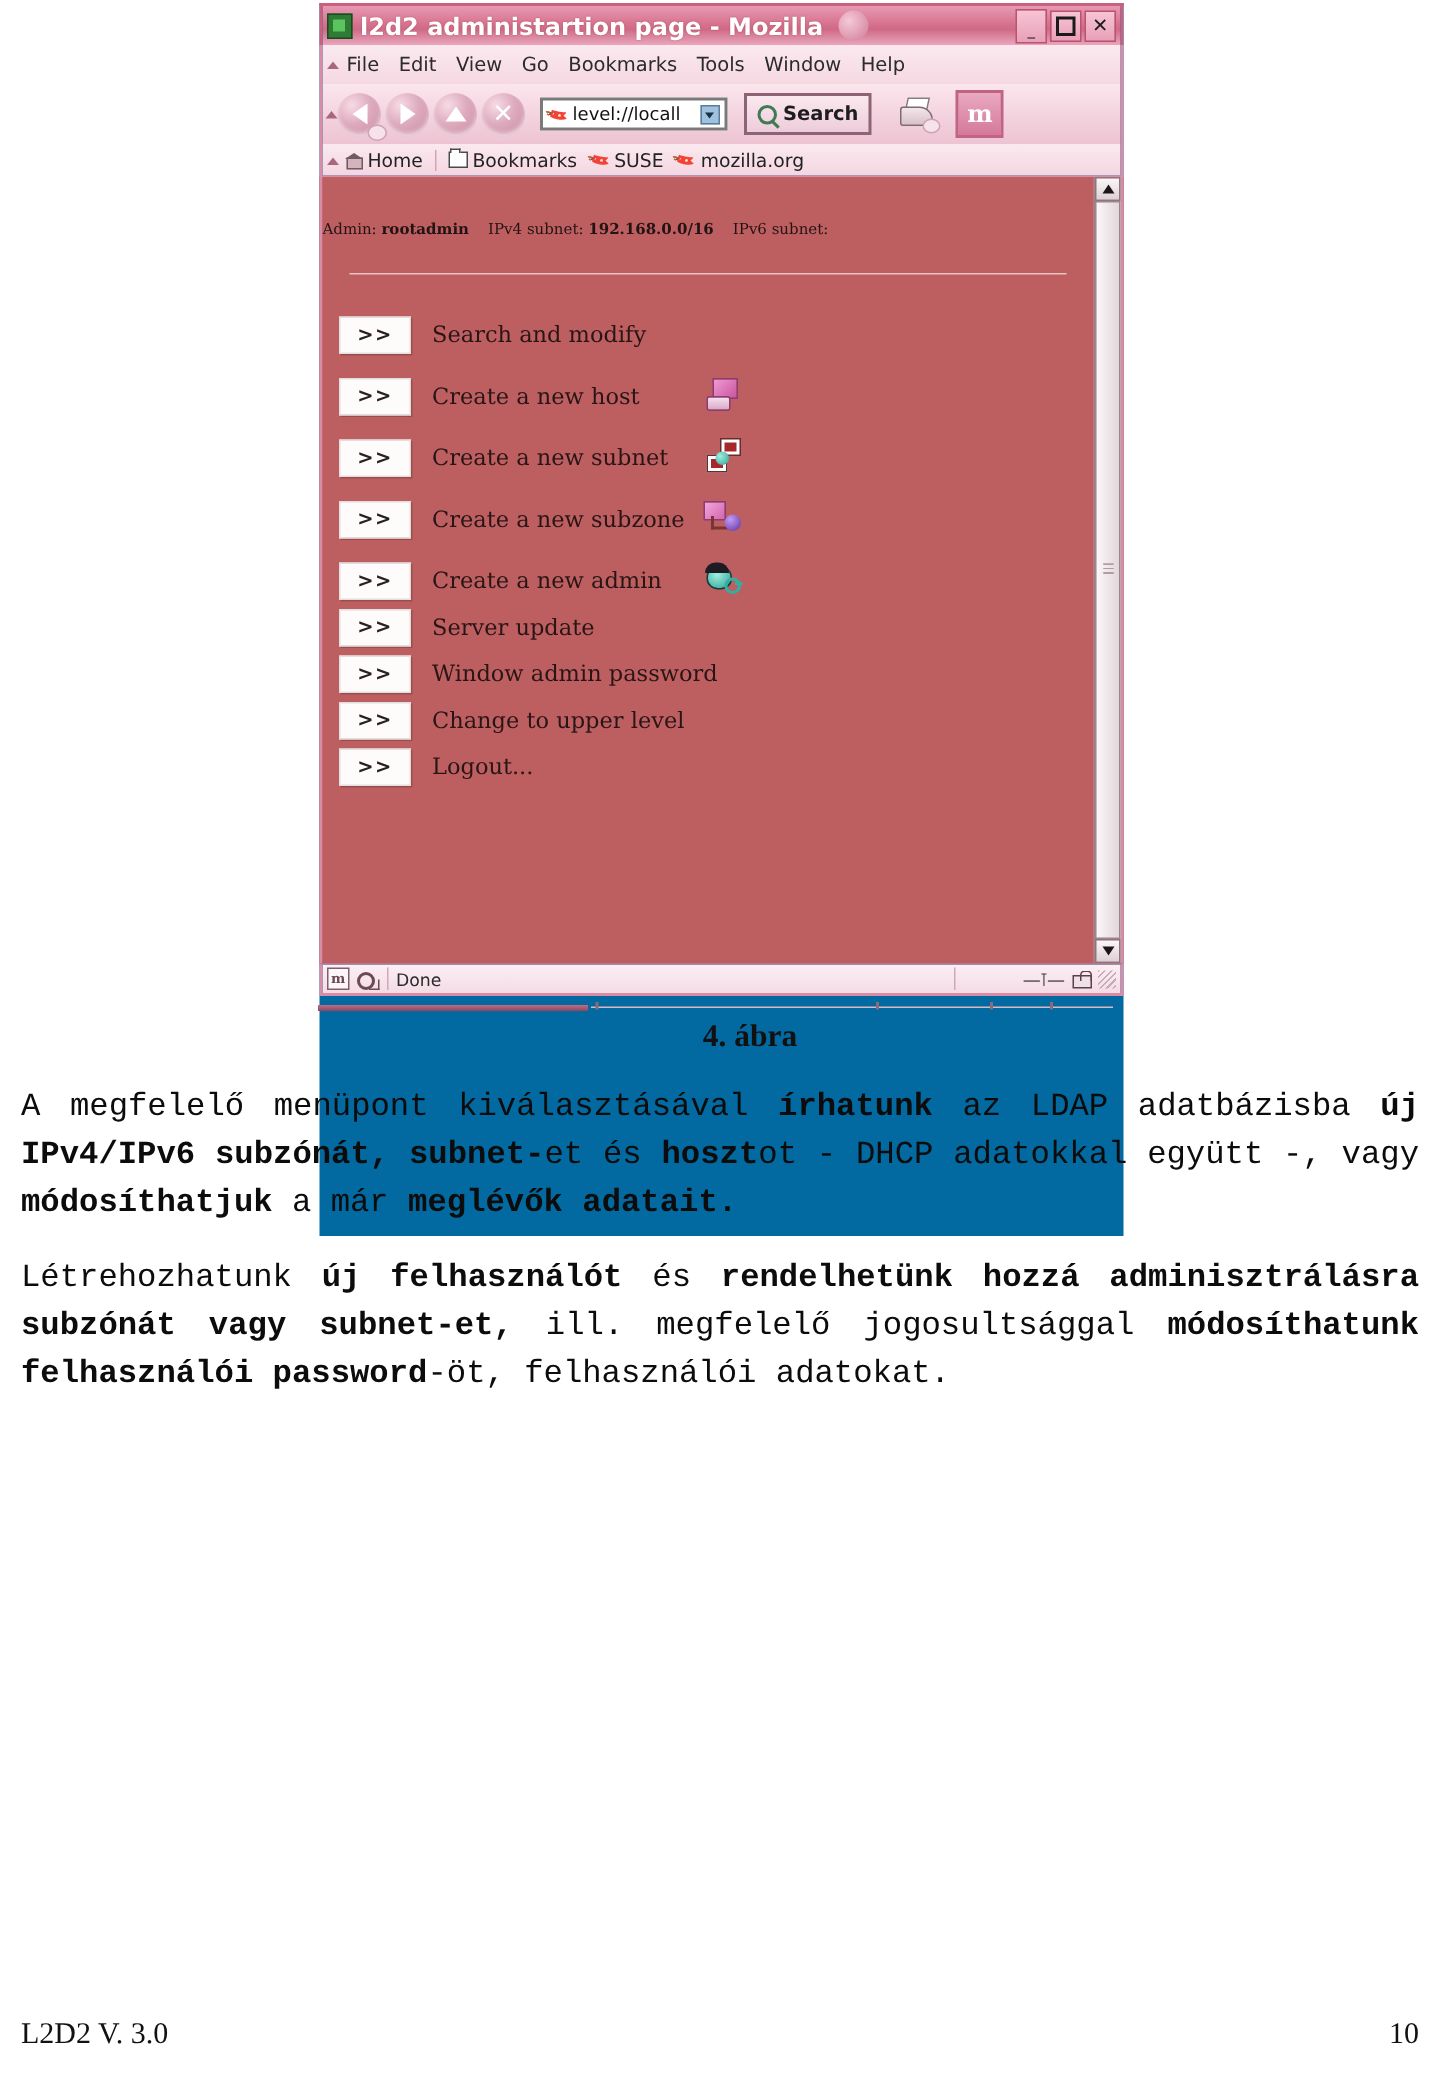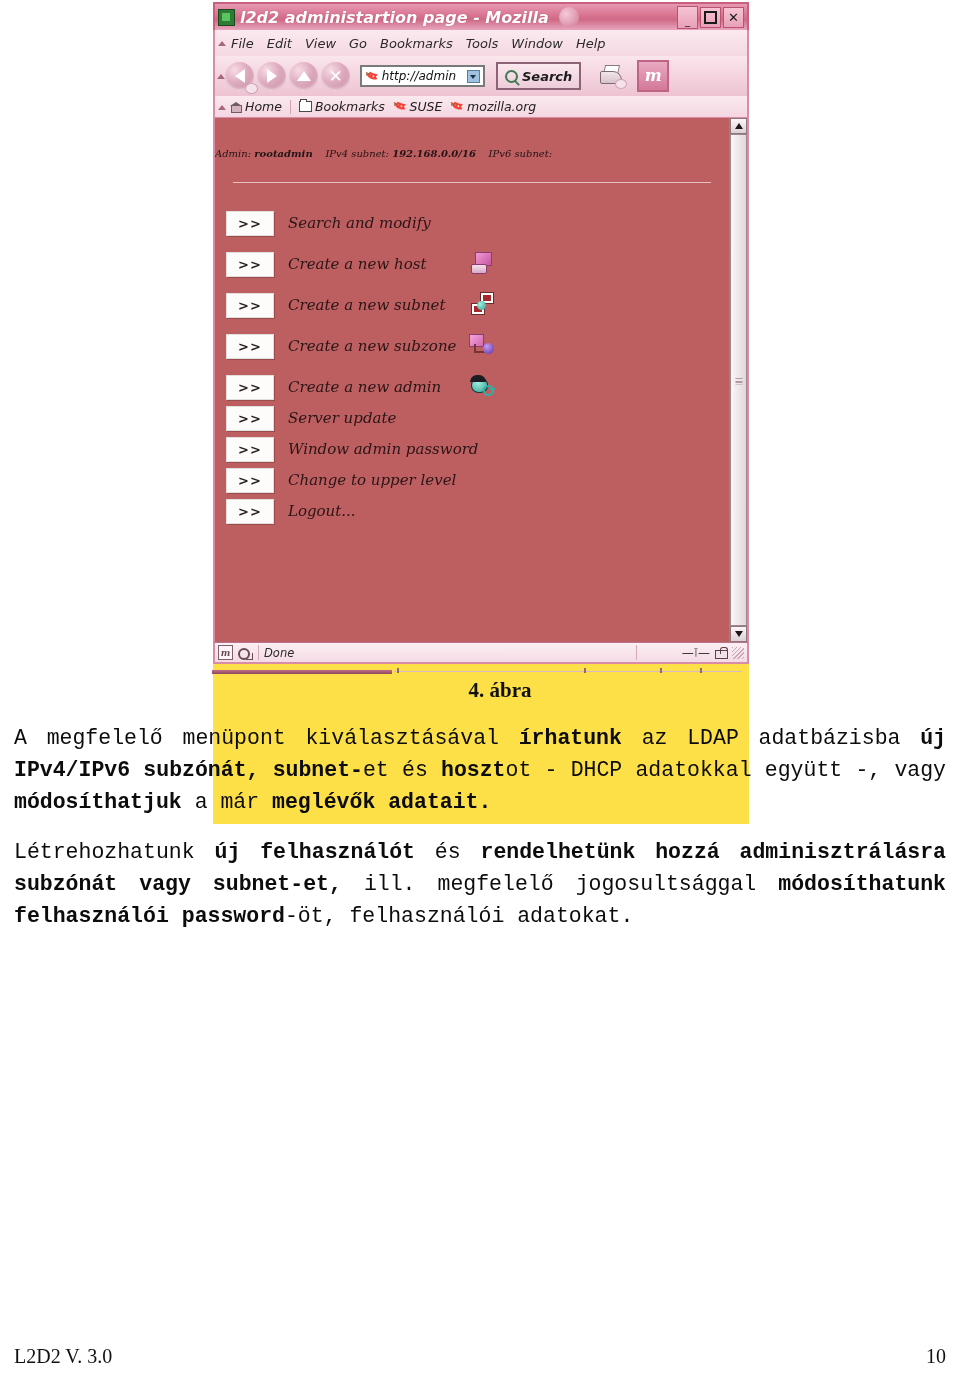--- a/index.html
+++ b/index.html
@@ -24,23 +24,22 @@
     width: 536px;
     height: 672px;
   }
 
   .browser-window {
     position: absolute;
     left: 0; top: 0;
     width: 536px;
     height: 822px;
     box-sizing: border-box;
-    background: #fde047;
+    background: #0369a1;
     filter: blur(0.25px);
-    font-style: italic;
   }
 
   
   .title-bar {
     position: relative;
     height: 28px;
     background: linear-gradient(to bottom, #e79ab4 0%, #d8738f 45%, #cf6a86 60%, #e9a6bd 100%);
     border-top: 2px solid #c9607d;
     border-left: 2px solid #c9607d;
     border-right: 2px solid #c9607d;
@@ -762,21 +761,21 @@
       </div>
       <div class="nav-btn">
         <span class="arr up"></span>
       </div>
       <div class="nav-btn">
         <span class="xmark">✕</span>
       </div>
 
       <div class="url-box">
         <span class="url-pin">🔖</span>
-        <span class="url-text">http://admin</span>
+        <span class="url-text">level://locall</span>
         <span class="url-caret"></span>
       </div>
 
       <div class="search-btn">
         <span class="mag"></span>
         <span class="search-label">Search</span>
       </div>
 
       <div class="print-icon">
         <span class="paper"></span>

